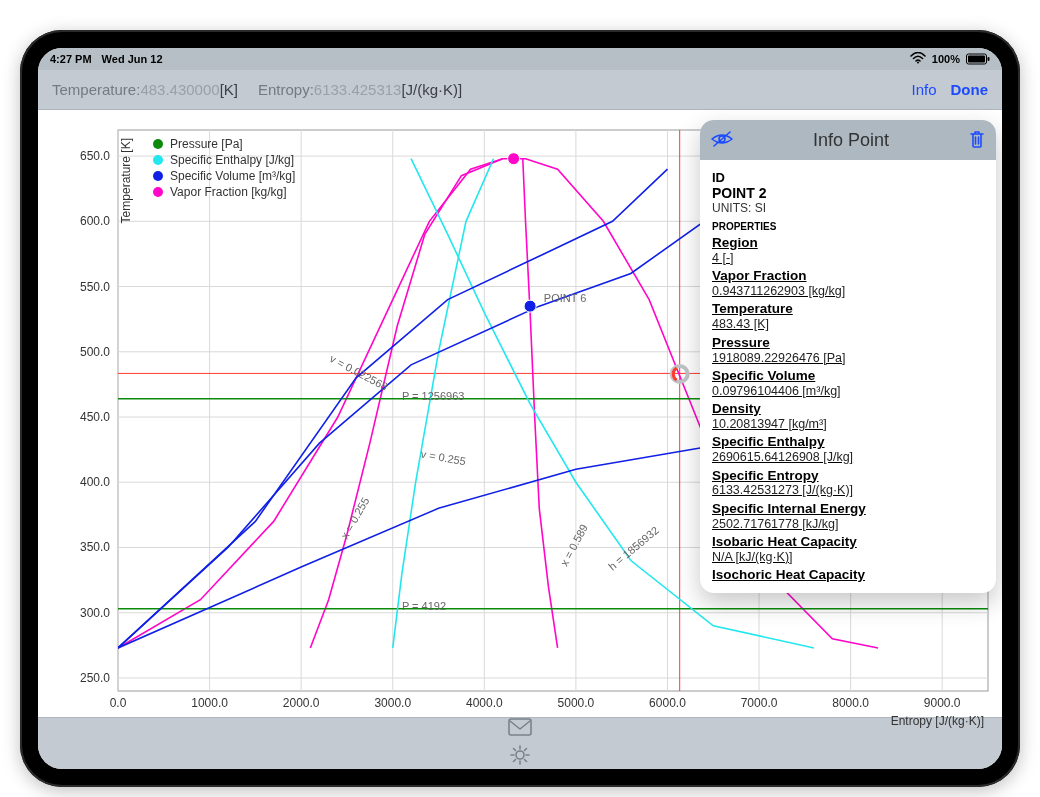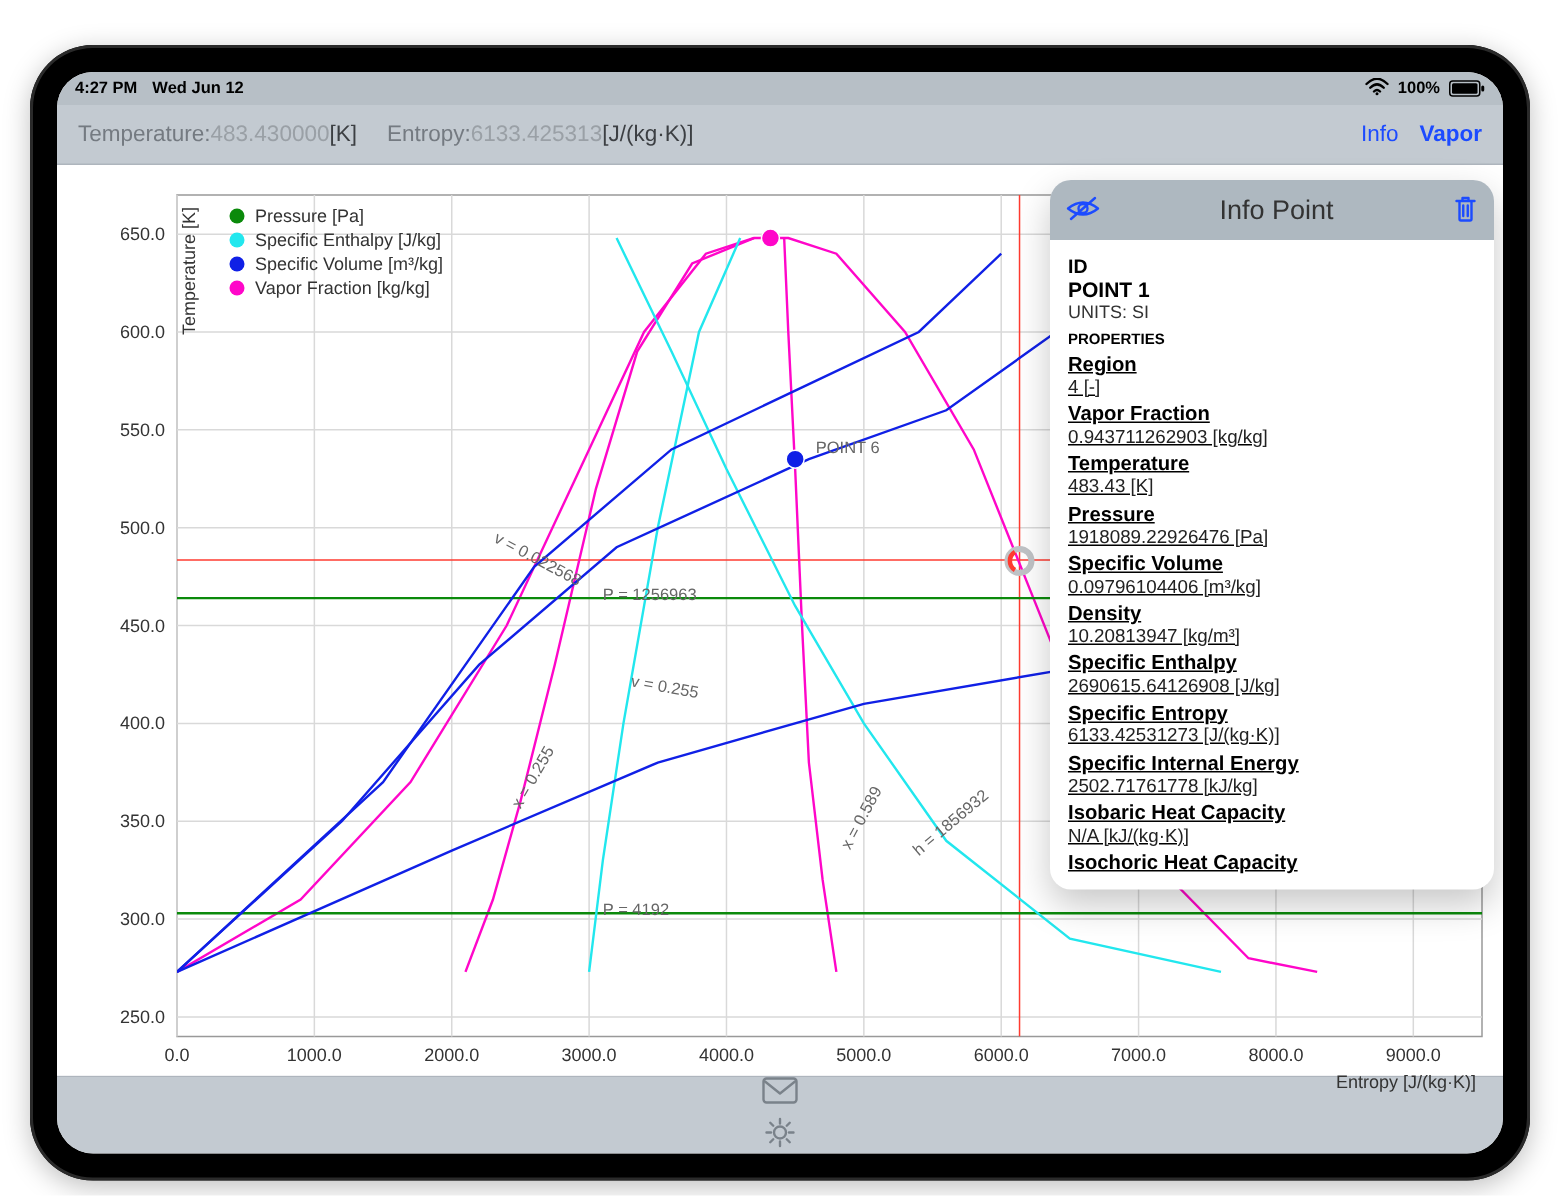--- a/index.html
+++ b/index.html
@@ -167,21 +167,21 @@
       <div class="topbar">
         <span class="lbl">Temperature:</span>
         <span class="val">483.430000</span>
         <span class="unit">[K]</span>
         <span style="width:20px"></span>
         <span class="lbl">Entropy:</span>
         <span class="val">6133.425313</span>
         <span class="unit">[J/(kg·K)]</span>
         <span class="spacer"></span>
         <span class="link">Info</span>
-        <span class="link" style="font-weight:600">Vapor</span>
+        <span class="link" style="font-weight:600">Done</span>
       </div>
 
       <div class="content">
         <div class="chart-wrap">
           <svg class="chart" id="chart-svg" width="964" height="621" viewBox="0 0 964 621">
               <rect x="80" y="20" width="870" height="561" fill="#fff" stroke="#999" stroke-width="1"></rect>
               <line x1="80" y1="20" x2="80" y2="581" stroke="#d9d9d9" stroke-width="1"></line>
               <text x="80" y="597" text-anchor="middle" font-size="12" fill="#333">0.0</text>
               <line x1="171.57894736842104" y1="20" x2="171.57894736842104" y2="581" stroke="#d9d9d9" stroke-width="1"></line>
               <text x="171.57894736842104" y="597" text-anchor="middle" font-size="12" fill="#333">1000.0</text>
@@ -271,21 +271,21 @@
             </span>
             <span class="title">Info Point</span>
             <span class="icon">
               <svg width="18" height="20" viewBox="0 0 18 20">
                   <path d="M3 5 H15 M5 5 V17 Q5 18 6 18 H12 Q13 18 13 17 V5 M7 5 V3 H11 V5 M7.5 8 V15 M10.5 8 V15" class="sicon blue"></path>
                 </svg>
             </span>
           </div>
           <div class="info-body" id="info-body">
             <h4>ID</h4>
-            <div style="font-weight:700; font-size:14px">POINT 1</div>
+            <div style="font-weight:700; font-size:14px">POINT 2</div>
             <div class="sub">UNITS: SI</div>
             <div class="section-title">PROPERTIES</div>
             <div id="props">
                 <div class="prop">
                   <div class="k">Region</div>
                   <div class="v">4 [-]</div>
                 </div>
                 <div class="prop">
                   <div class="k">Vapor Fraction</div>
                   <div class="v">0.943711262903 [kg/kg]</div>

